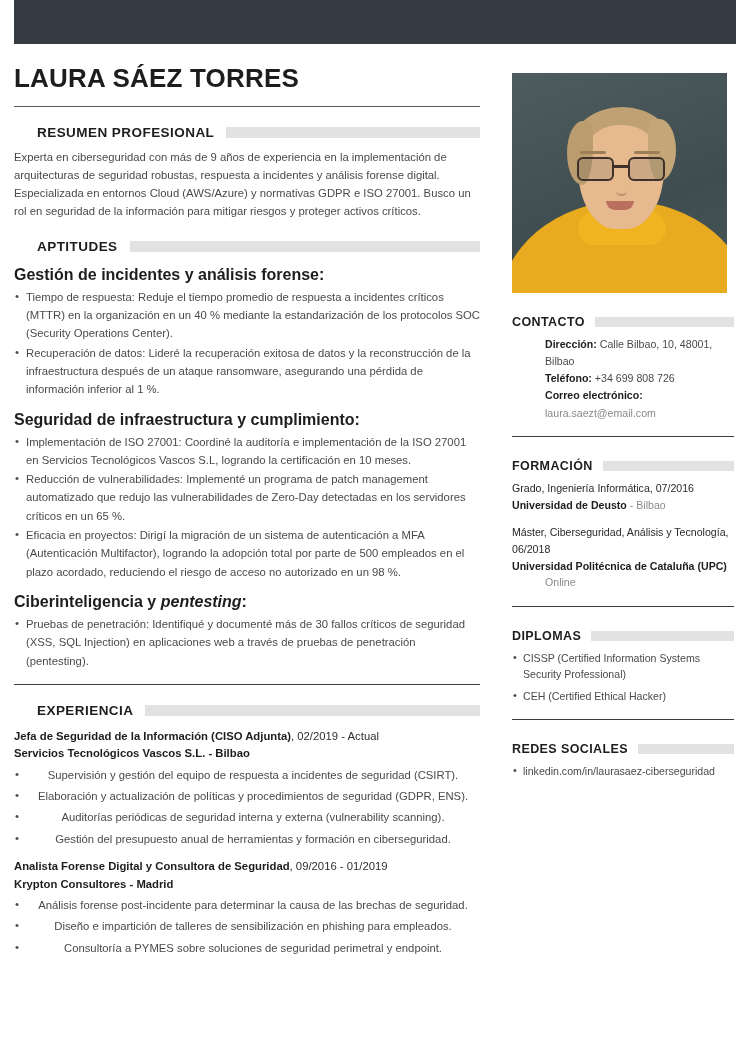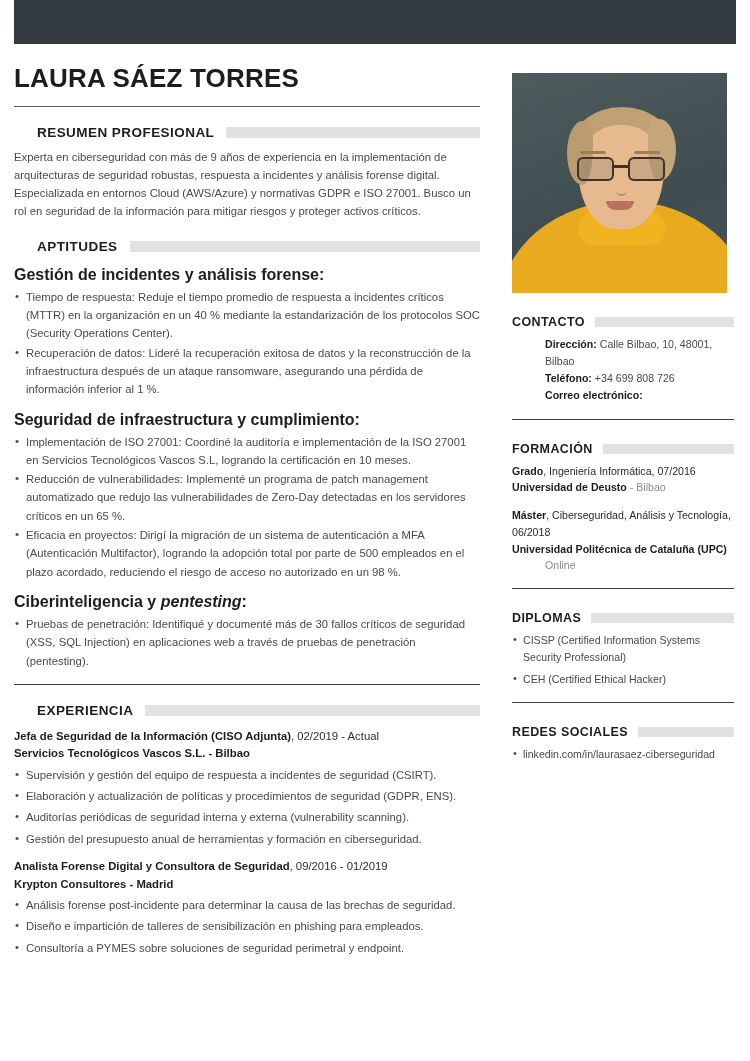--- a/index.html
+++ b/index.html
@@ -58,21 +58,21 @@
 
   .rule-strong { border-top:1.4px solid #3d3d3d; margin:14px 0 0 0; }
 
   
   .job-line { font-size:11.3px; line-height:1.55; color:#1d1d1d; }
   .job-line b { font-weight:bold; }
   .job-line .reg { font-weight:normal; color:#2f2f2f; }
   .job-sub { font-size:11.3px; font-weight:bold; color:#1d1d1d; line-height:1.55; margin-bottom:3px; }
   .exp-entry { margin-top:10px; }
   .exp-entry:first-of-type { margin-top:4px; }
-  .exp-entry ul.bullets li { margin-bottom:3px; }
+  .exp-entry ul.bullets li { margin-bottom:3px;text-align:center; }
 
   
   .photo {
     position:relative; width:215px; height:220px; margin-top:29px;
     overflow:hidden; background:#4a585a;
   }
   .ph-bg { position:absolute; inset:0; background:linear-gradient(160deg,#4e5c5e 0%,#3f4d50 60%,#47565a 100%); }
   .ph-sweater {
     position:absolute; left:-12px; bottom:-58px; width:250px; height:150px;
     background:#e8aa1e; border-radius:50% 50% 0 0 / 70% 70% 0 0;
@@ -130,21 +130,21 @@
   .r-head .bar { flex:1; height:10px; background:#e2e2e2; margin-left:10px; }
 
   .r-line { font-size:10.6px; line-height:1.62; color:#4a4a4a;padding-left:33px; }
   .r-line b { color:#1d1d1d; font-weight:bold; }
   .r-gray { color:#8a8a8a; }
   .r-rule { border-top:1.3px solid #3d3d3d; margin-top:14px; }
 
   .edu-entry { margin-bottom:11px; }
   .edu-entry:last-child { margin-bottom:0; }
   .edu-top { font-size:10.6px; line-height:1.58; color:#2a2a2a; }
-  .edu-top b { font-weight:bold; color:#1d1d1d; }
+  .edu-top b { font-weight:normal; color:#1d1d1d; }
   .edu-inst { font-size:10.6px; font-weight:bold; color:#1d1d1d; line-height:1.58; }
 
   ul.r-bullets { list-style:none; margin-top:2px; }
   ul.r-bullets li {
     position:relative; padding-left:11px;
     font-size:10.6px; line-height:1.58; color:#4a4a4a; margin-bottom:5px;
   }
   ul.r-bullets li::before {
     content:"\2022"; position:absolute; left:1px; top:-1px; font-size:11px; color:#4a4a4a;
   }
@@ -255,20 +255,21 @@
         <div class="ph-mouth"></div>
       </div>
 
       <div class="r-head">
         <span class="txt">CONTACTO</span>
         <span class="bar"></span>
       </div>
       <div class="r-line"><b>Dirección:</b> <span>Calle Bilbao, 10, 48001, Bilbao</span></div>
       <div class="r-line"><b>Teléfono:</b> <span>+34 699 808 726</span></div>
       <div class="r-line"><b>Correo electrónico:</b></div>
+      <div class="r-line r-gray">laura.saezt@email.com</div>
       <div class="r-rule"></div>
 
       <div class="r-head">
         <span class="txt">FORMACIÓN</span>
         <span class="bar"></span>
       </div>
 
       <div class="edu-entry">
         <div class="edu-top"><b>Grado</b><span>, Ingeniería Informática, 07/2016</span></div>
         <div class="edu-inst"><span>Universidad de Deusto</span><span class="r-gray" style="font-weight:normal"> - Bilbao</span></div>

